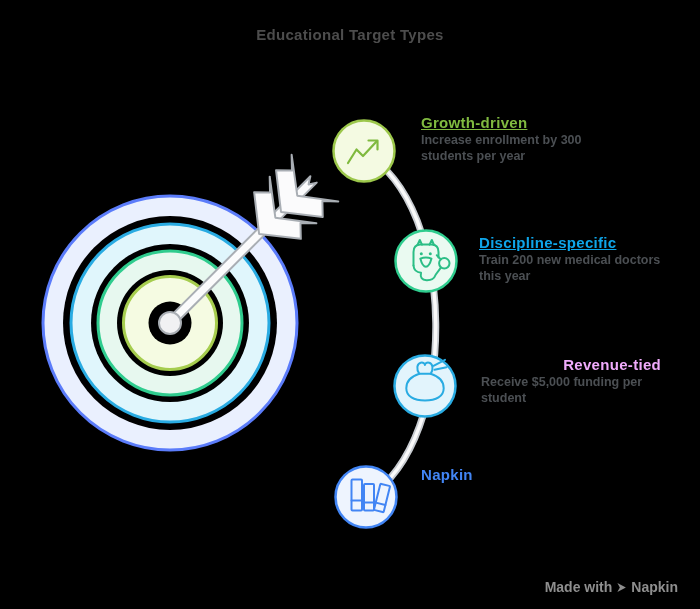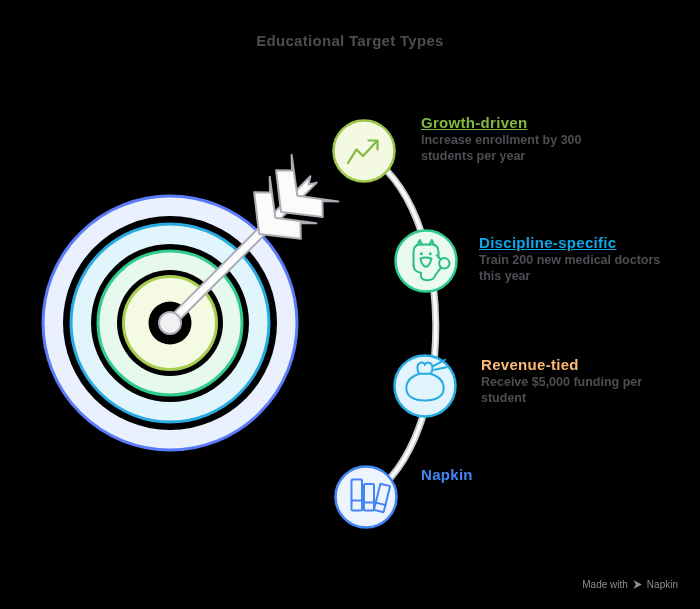--- a/index.html
+++ b/index.html
@@ -1,36 +1,36 @@
 <!DOCTYPE html>
 <html><head>
 <meta charset="utf-8">
 <style>
   html,body{margin:0;padding:0;background:#000;}
   .canvas{
     position:relative;width:700px;height:609px;background:#000;overflow:hidden;
     font-family:"Liberation Sans", sans-serif;
   }
   .page-title{
-    position:absolute;top:32px;left:0;width:700px;text-align:center;
+    position:absolute;top:26px;left:0;width:700px;text-align:center;
     font-size:15px;font-weight:bold;letter-spacing:.3px;color:#4d4d4d;
   }
   svg{position:absolute;top:0;left:0;}
   .item{position:absolute;}
   .item-label{font-size:15px;font-weight:bold;letter-spacing:.3px;line-height:18px;display:block;}
   .item-desc{
     margin-top:0;font-size:12.5px;line-height:1.28;font-weight:600;color:#4b4f53;
   }
   .item-1{left:421px;top:114px;width:182px;}
   .item-2{left:479px;top:234px;width:200px;}
   .item-3{left:481px;top:356px;width:180px;}
   .item-4{left:421px;top:466px;width:165px;}
   .footer{
     position:absolute;right:22px;top:579px;display:flex;align-items:center;gap:4px;
-    font-size:10px;font-weight:normal;color:#8e8e8e;
+    font-size:14px;font-weight:bold;color:#8e8e8e;
   }
   .footer svg{position:static;display:block;}
 </style>
 </head>
 <body>
 
 <div class="canvas">
 
   <div class="page-title">Educational Target Types</div>
 
@@ -111,21 +111,21 @@
     <span class="item-label" style="color: rgb(128, 186, 64); text-decoration: underline;">Growth-driven</span>
     <div class="item-desc">Increase enrollment by 300 students per year</div>
   </div>
 
   <div class="item item-2">
     <span class="item-label" style="color: #0ea5e9; text-decoration: underline;">Discipline-specific</span>
     <div class="item-desc">Train 200 new medical doctors this year</div>
   </div>
 
   <div class="item item-3">
-    <span class="item-label" style="color: #fdba74;">Revenue-tied</span>
+    <span class="item-label" style="color: #f0abfc; text-align: right;">Revenue-tied</span>
     <div class="item-desc">Receive $5,000 funding per student</div>
   </div>
 
   <div class="item item-4">
     <span class="item-label" style="color: rgb(66, 133, 244);">Napkin</span>
   </div>
 
   <div class="footer" style="color: rgb(142, 142, 142);">
     <span>Made with</span>
     <svg width="11" height="11" viewBox="0 0 12 12">

